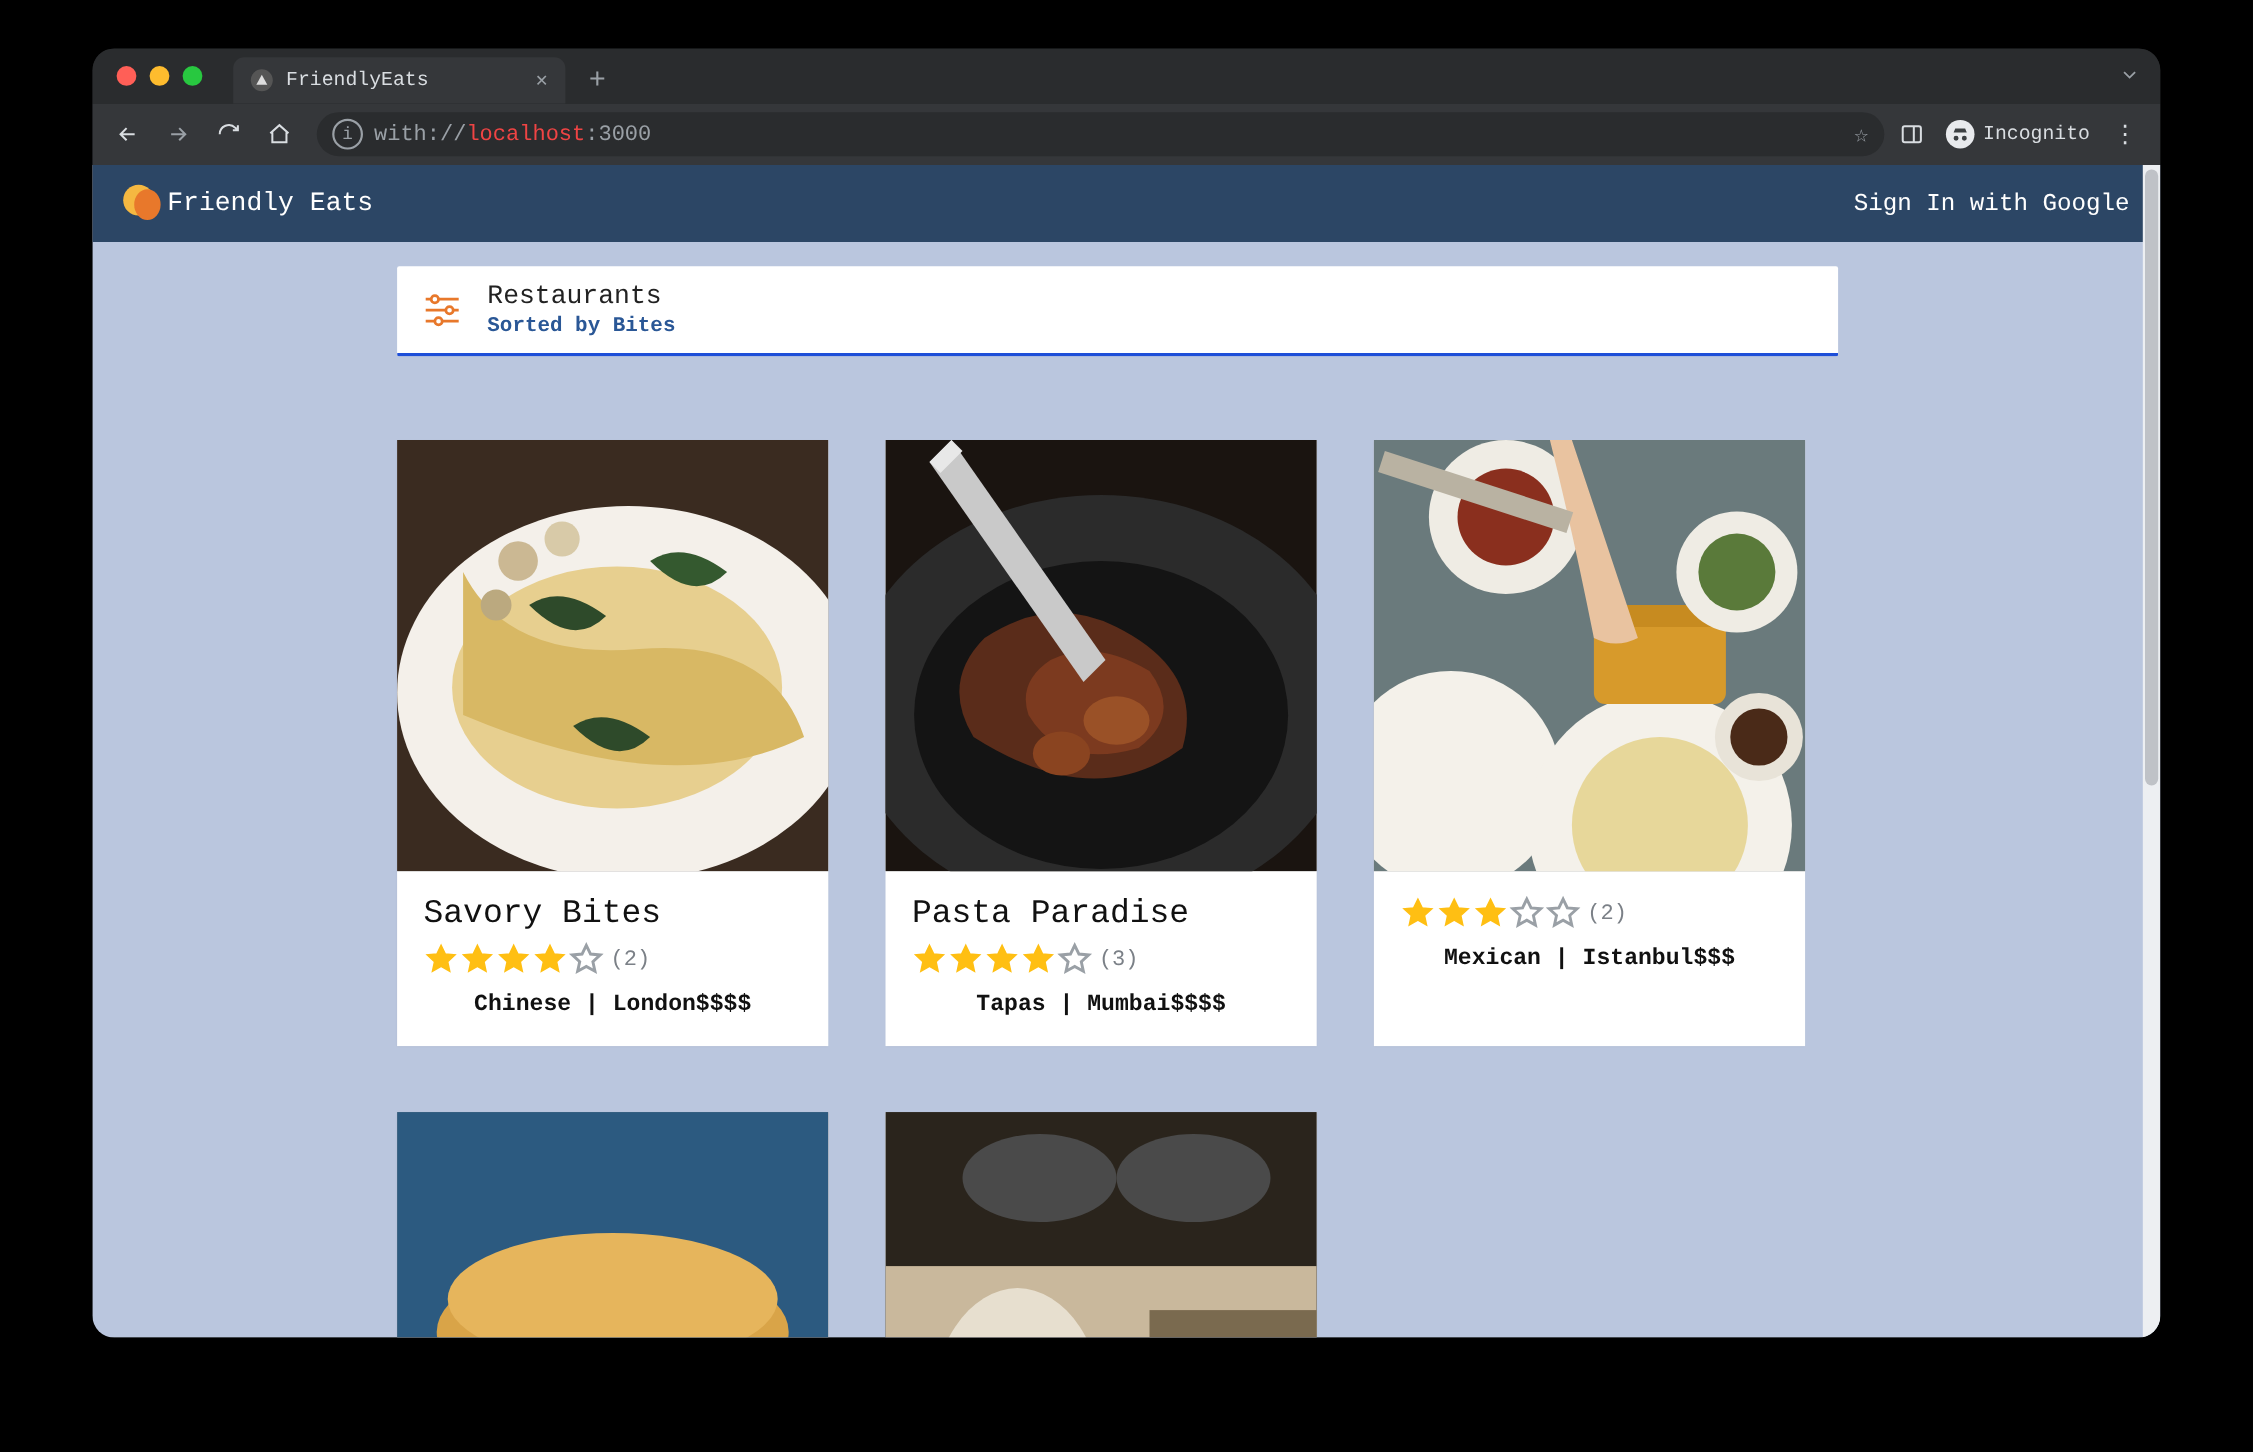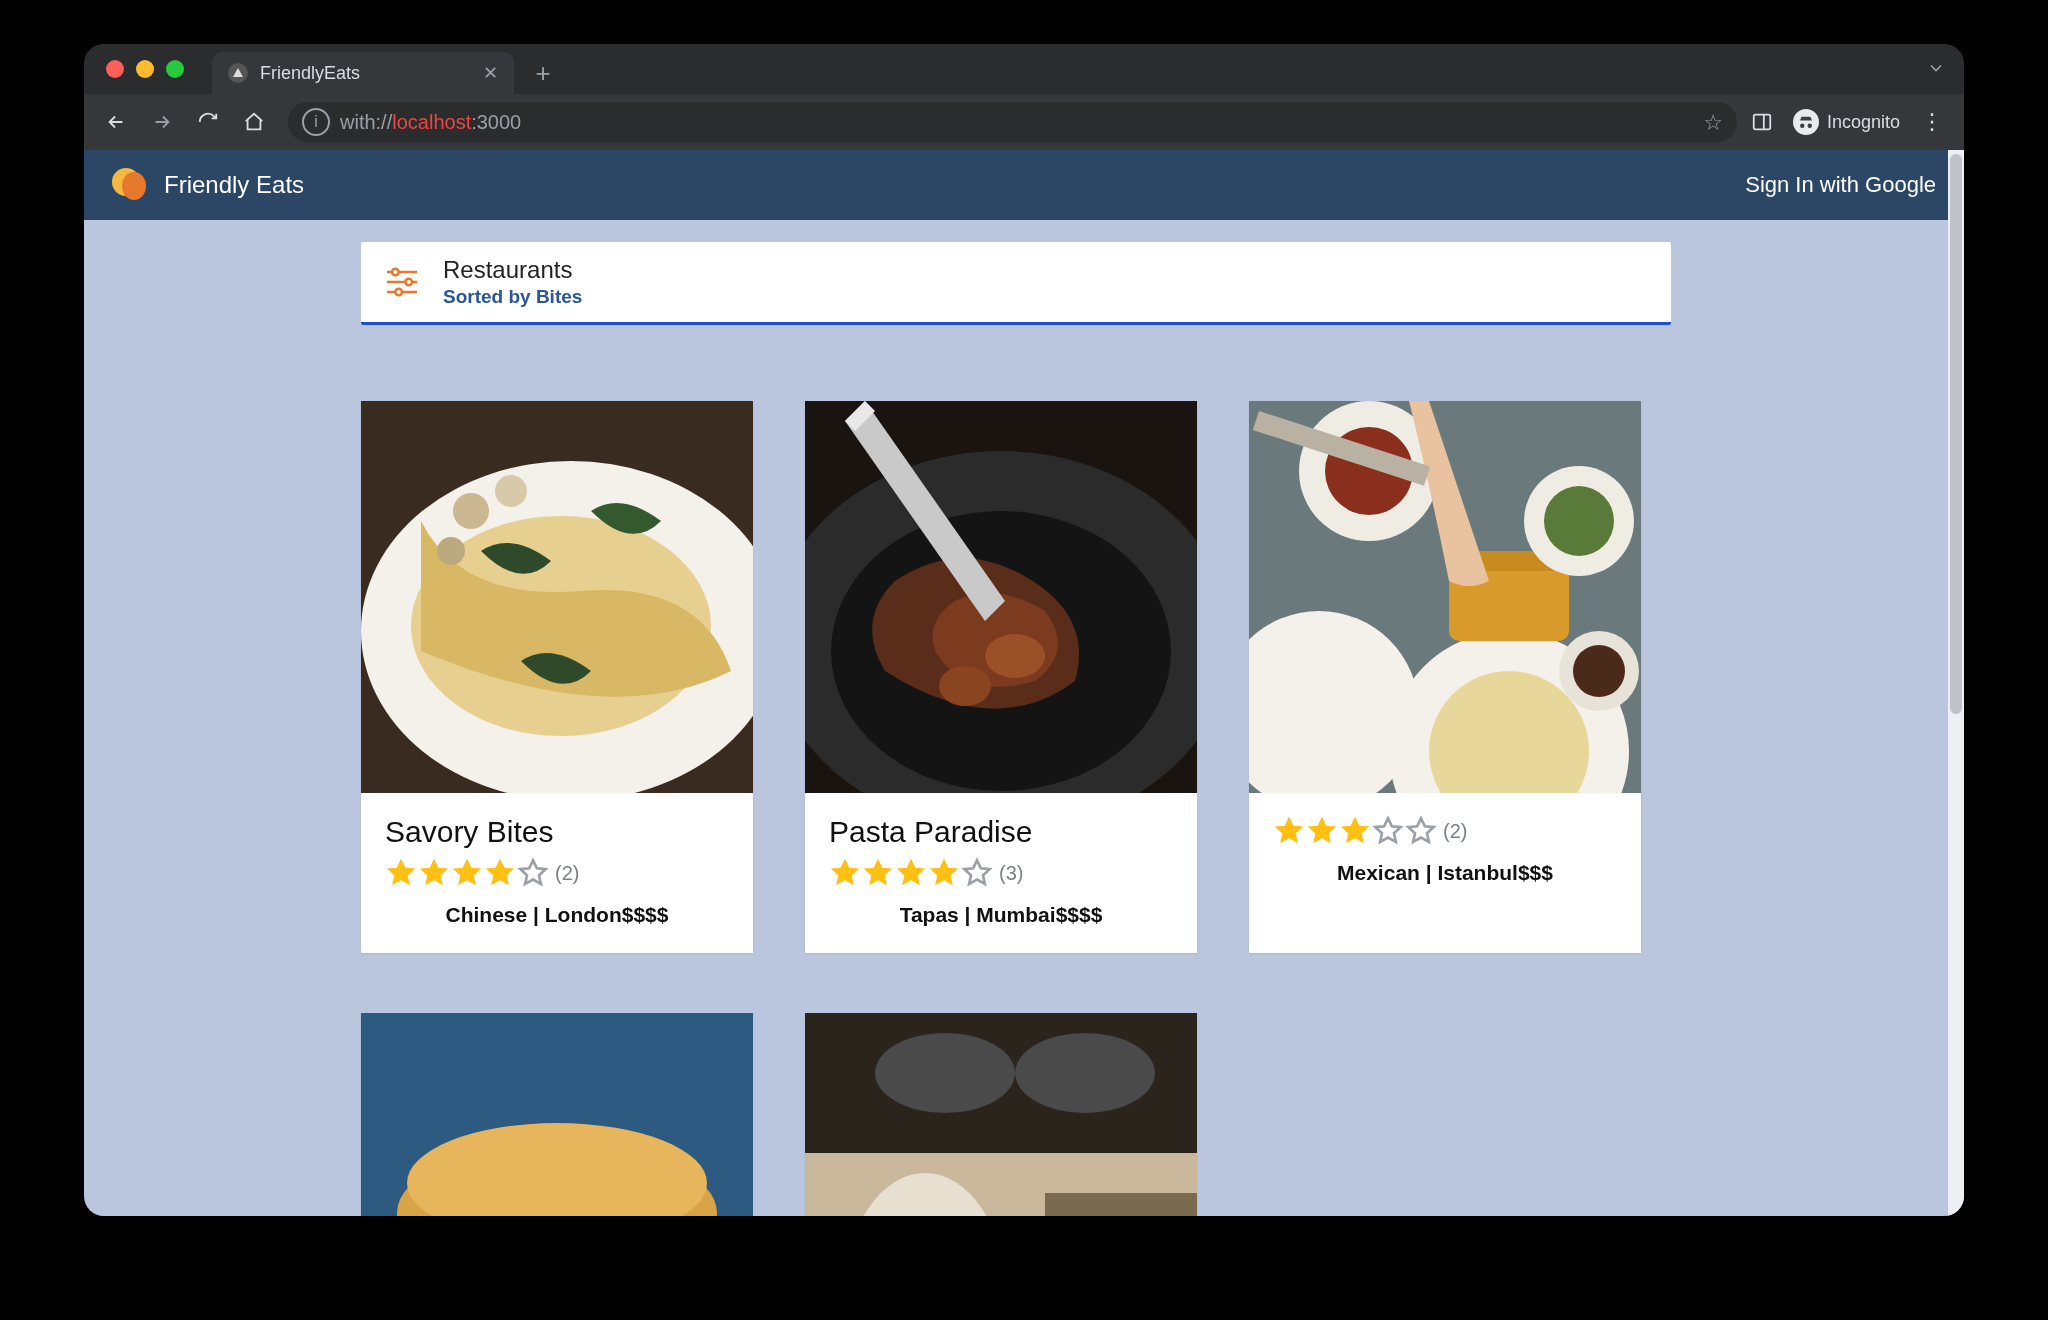--- a/index.html
+++ b/index.html
@@ -17,20 +17,21 @@
     --yellow:#ffbf13;
     --star-gray:#9aa0a6;
   }
   html,body{margin:0;height:100%;background:#000;font-family:-apple-system,Helvetica Neue,Arial,sans-serif;}
   .frame{position:relative;width:2048px;height:1320px;background:#000;}
   
   .window{
     position:absolute;left:84px;top:44px;width:1880px;height:1172px;
     background:#1f2123;border-radius:20px;overflow:hidden;
     box-shadow:0 40px 80px rgba(0,0,0,.6);
+    font-family:Liberation Mono, monospace;
   }
   
   .tabstrip{height:50px;background:var(--chrome-top);display:flex;align-items:flex-end;padding:0 12px;position:relative;}
   .traffic-lights{position:absolute;left:22px;top:16px;display:flex;gap:12px;}
   .tl{width:18px;height:18px;border-radius:50%;}
   .tl.red{background:#ff5f57}.tl.yel{background:#febc2e}.tl.grn{background:#28c840}
   .tab{margin-left:116px;height:42px;background:var(--chrome-tab);border-radius:10px 10px 0 0;display:flex;align-items:center;padding:0 16px;gap:12px;min-width:270px;}
   .tab .favicon{width:20px;height:20px;border-radius:50%;background:#555;display:flex;align-items:center;justify-content:center;}
   .tab .favicon svg{width:12px;height:12px;fill:#ddd}
   .tab .title{color:var(--chrome-text);font-size:18px;}
@@ -51,21 +52,21 @@
   .panel-icon svg{width:22px;height:22px;stroke:var(--chrome-text);fill:none;stroke-width:2}
   .incog-badge{display:flex;align-items:center;gap:8px;color:var(--chrome-text);font-size:18px;margin-left:14px;margin-right:6px}
   .incog-badge .icon{width:26px;height:26px;background:#e8eaed;border-radius:50%;display:flex;align-items:center;justify-content:center}
   .incog-badge .icon svg{width:18px;height:18px;fill:#3c4043}
   .kebab{width:40px;height:40px;display:flex;align-items:center;justify-content:center;color:var(--chrome-text);font-size:22px;cursor:pointer}
   
   .viewport{position:absolute;left:0;top:106px;right:0;bottom:0;background:var(--app-bg);overflow:hidden}
   .viewport-scrollbar{position:absolute;right:0;top:0;width:16px;height:100%;background:#edeff2}
   .vs-thumb{position:absolute;right:2px;top:4px;width:12px;height:560px;background:#bfc2c7;border-radius:6px}
   .app-header{height:70px;background:var(--app-header);display:flex;align-items:center;padding:0 28px;color:#fff}
-  .brand{display:flex;align-items:center;gap:18px}
+  .brand{display:flex;align-items:center;gap:6px}
   .brand .logo{width:34px;height:34px;position:relative}
   .brand .logo .c1{position:absolute;left:0;top:0;width:28px;height:28px;border-radius:50%;background:#f5b841}
   .brand .logo .c2{position:absolute;left:10px;top:4px;width:24px;height:28px;border-radius:50% 50% 50% 50%;background:#e8782b}
   .brand .name{font-size:24px;font-weight:500}
   .signin{margin-left:auto;font-size:22px;font-weight:400;cursor:pointer}
   
   .main{position:absolute;left:0;right:16px;top:70px;bottom:0;overflow:hidden}
   .column{width:1310px;margin:0 auto;padding-top:22px}
   .filterbar{background:#fff;border-radius:2px;border-bottom:3px solid #1d4ed8;padding:14px 20px;display:flex;align-items:center;gap:20px}
   .filter-icon{width:42px;height:42px;display:flex;align-items:center;justify-content:center}

